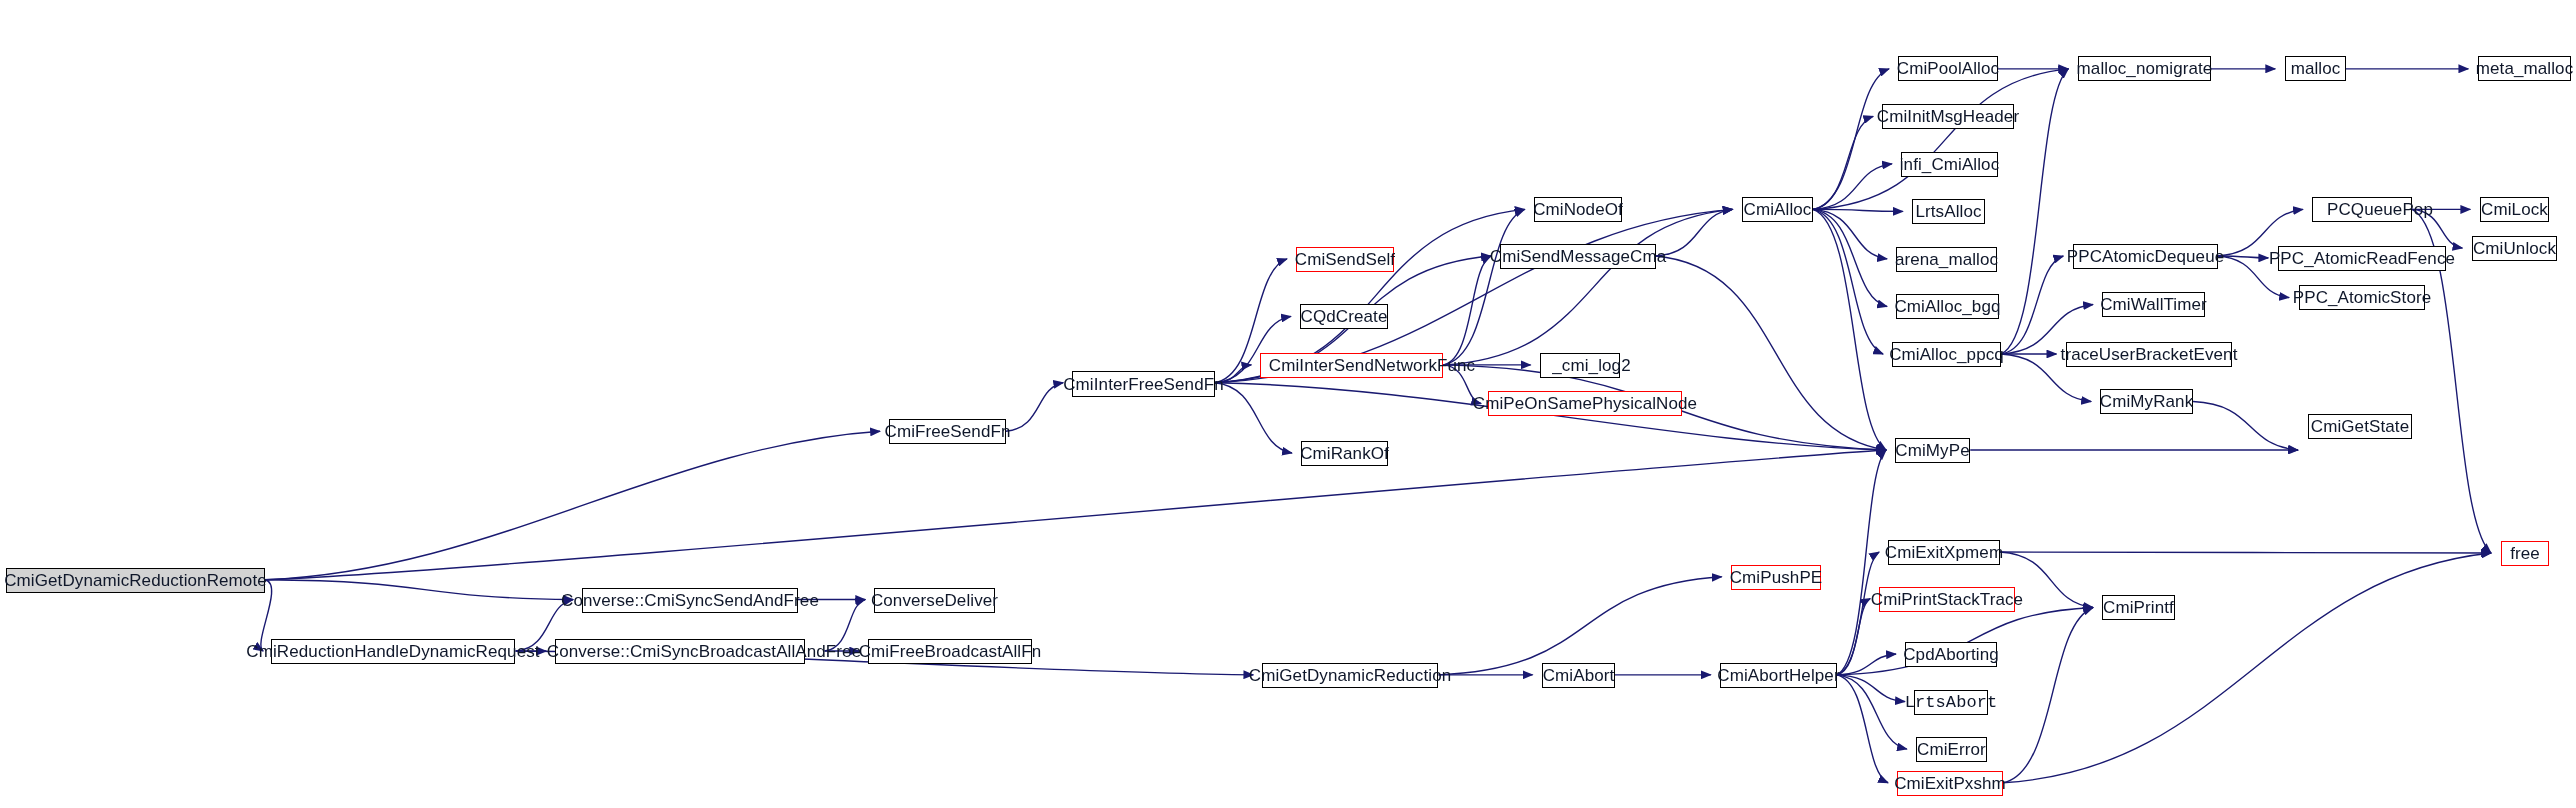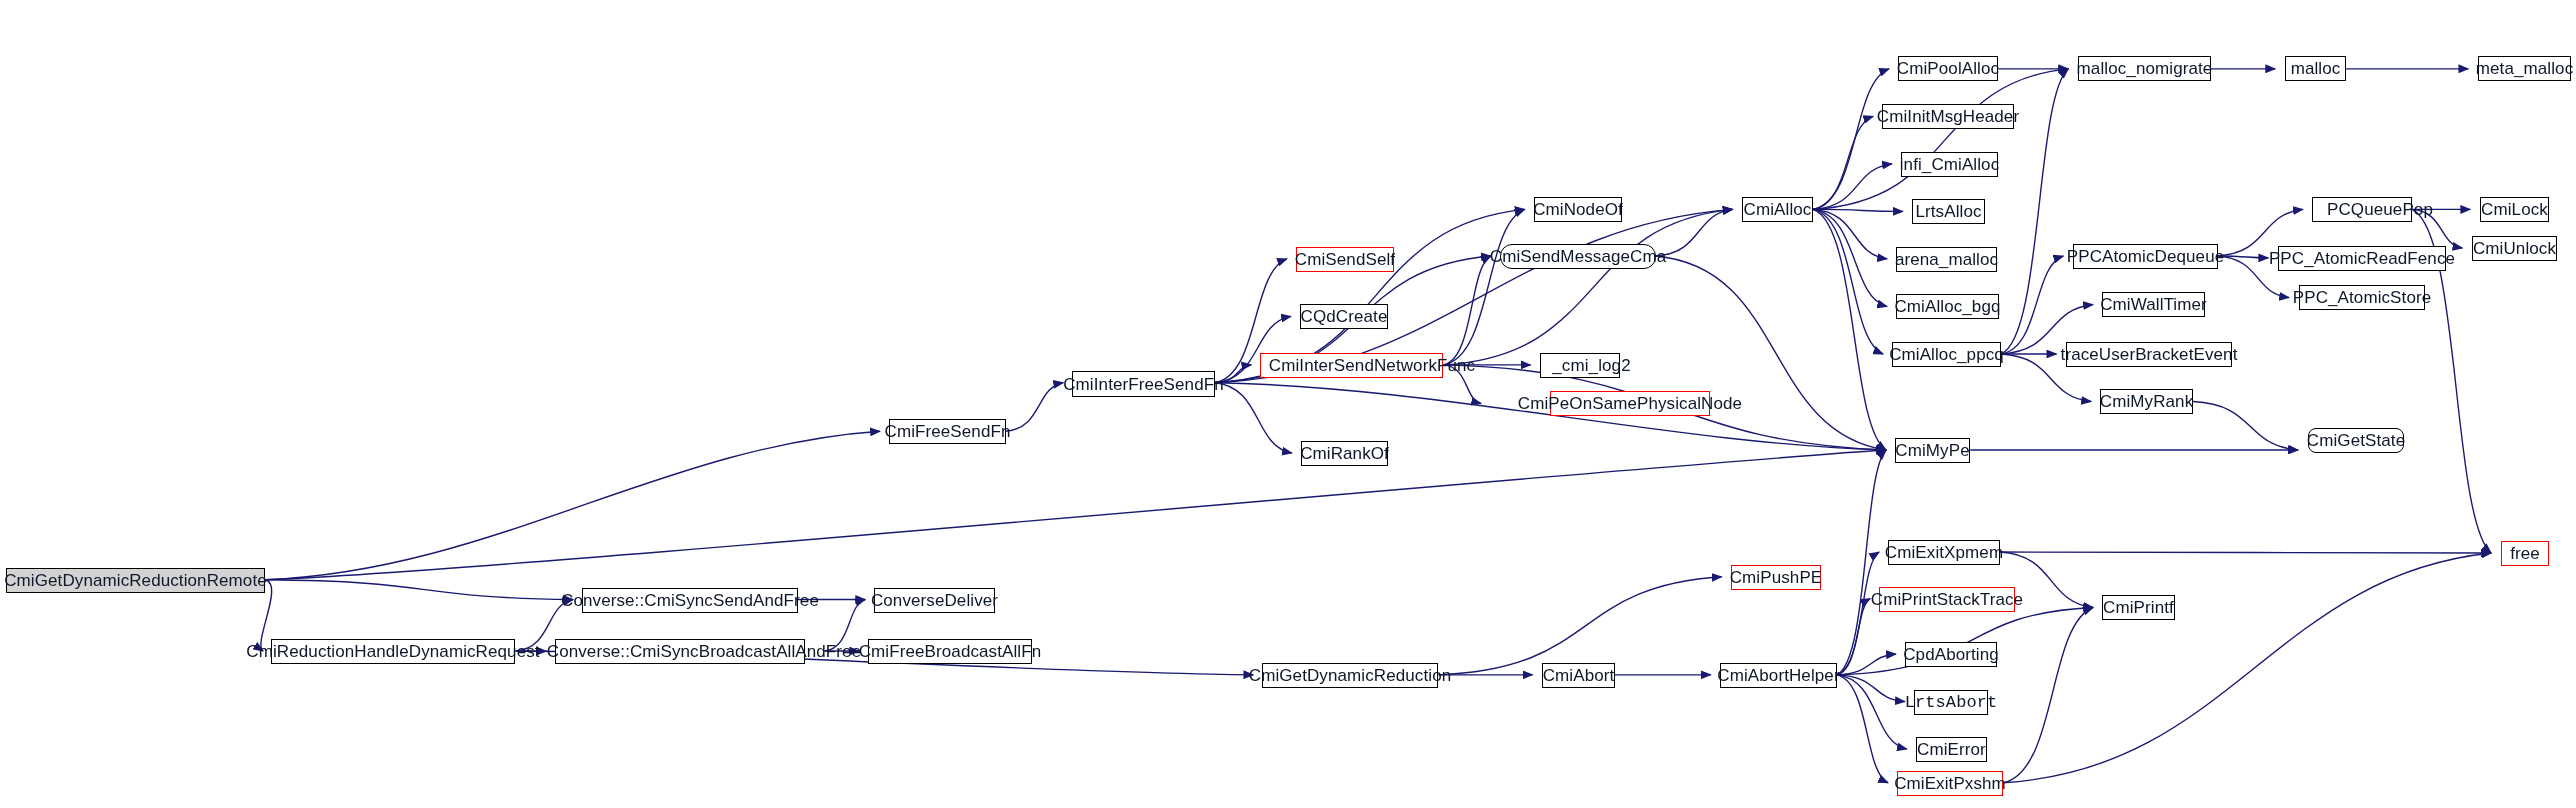--- a/index.html
+++ b/index.html
@@ -148,33 +148,33 @@
     </div>
     <div class="node" style="left: 1072px; top: 371px; width: 143px; height: 26px;">
       <span>CmiInterFreeSendFn</span>
     </div>
     <div class="node" style="left: 1534px; top: 197px; width: 88px; height: 25px;">
       <span>CmiNodeOf</span>
     </div>
     <div class="node red" style="left: 1296px; top: 247px; width: 98px; height: 25px;">
       <span>CmiSendSelf</span>
     </div>
-    <div class="node" style="left: 1500px; top: 244px; width: 156px; height: 25px; border-radius: 12px;">
+    <div class="node" style="left: 1500px; top: 244px; width: 156px; height: 25px;">
       <span>CmiSendMessageCma</span>
     </div>
     <div class="node" style="left: 1300px; top: 304px; width: 88px; height: 25px;">
       <span>CQdCreate</span>
     </div>
     <div class="node red" style="left: 1260px; top: 353px; width: 183px; height: 25px; padding-left: 41px;">
       <span>CmiInterSendNetworkFunc</span>
     </div>
     <div class="node" style="left: 1540px; top: 353px; width: 80px; height: 25px; padding-left: 23px;">
       <span>_cmi_log2</span>
     </div>
-    <div class="node red" style="left: 1550px; top: 391px; width: 160px; height: 25px;">
+    <div class="node red" style="left: 1488px; top: 391px; width: 194px; height: 25px;">
       <span>CmiPeOnSamePhysicalNode</span>
     </div>
     <div class="node" style="left: 1301px; top: 441px; width: 87px; height: 25px;">
       <span>CmiRankOf</span>
     </div>
     <div class="node" style="left: 1742px; top: 197px; width: 71px; height: 25px;">
       <span>CmiAlloc</span>
     </div>
     <div class="node" style="left: 1898px; top: 56px; width: 100px; height: 25px;">
       <span>CmiPoolAlloc</span>
@@ -229,21 +229,21 @@
     </div>
     <div class="node" style="left: 2480px; top: 197px; width: 69px; height: 25px;">
       <span>CmiLock</span>
     </div>
     <div class="node" style="left: 2472px; top: 236px; width: 85px; height: 25px;">
       <span>CmiUnlock</span>
     </div>
     <div class="node" style="left: 1895px; top: 438px; width: 75px; height: 25px;">
       <span>CmiMyPe</span>
     </div>
-    <div class="node" style="left: 2308px; top: 428px; width: 96px; height: 25px; border-radius: 8px;">
+    <div class="node" style="left: 2308px; top: 414px; width: 104px; height: 25px;">
       <span>CmiGetState</span>
     </div>
     <div class="node red" style="left: 1731px; top: 565px; width: 90px; height: 25px;">
       <span>CmiPushPE</span>
     </div>
     <div class="node" style="left: 1888px; top: 540px; width: 112px; height: 25px;">
       <span>CmiExitXpmem</span>
     </div>
     <div class="node red" style="left: 1879px; top: 587px; width: 136px; height: 25px;">
       <span>CmiPrintStackTrace</span>

